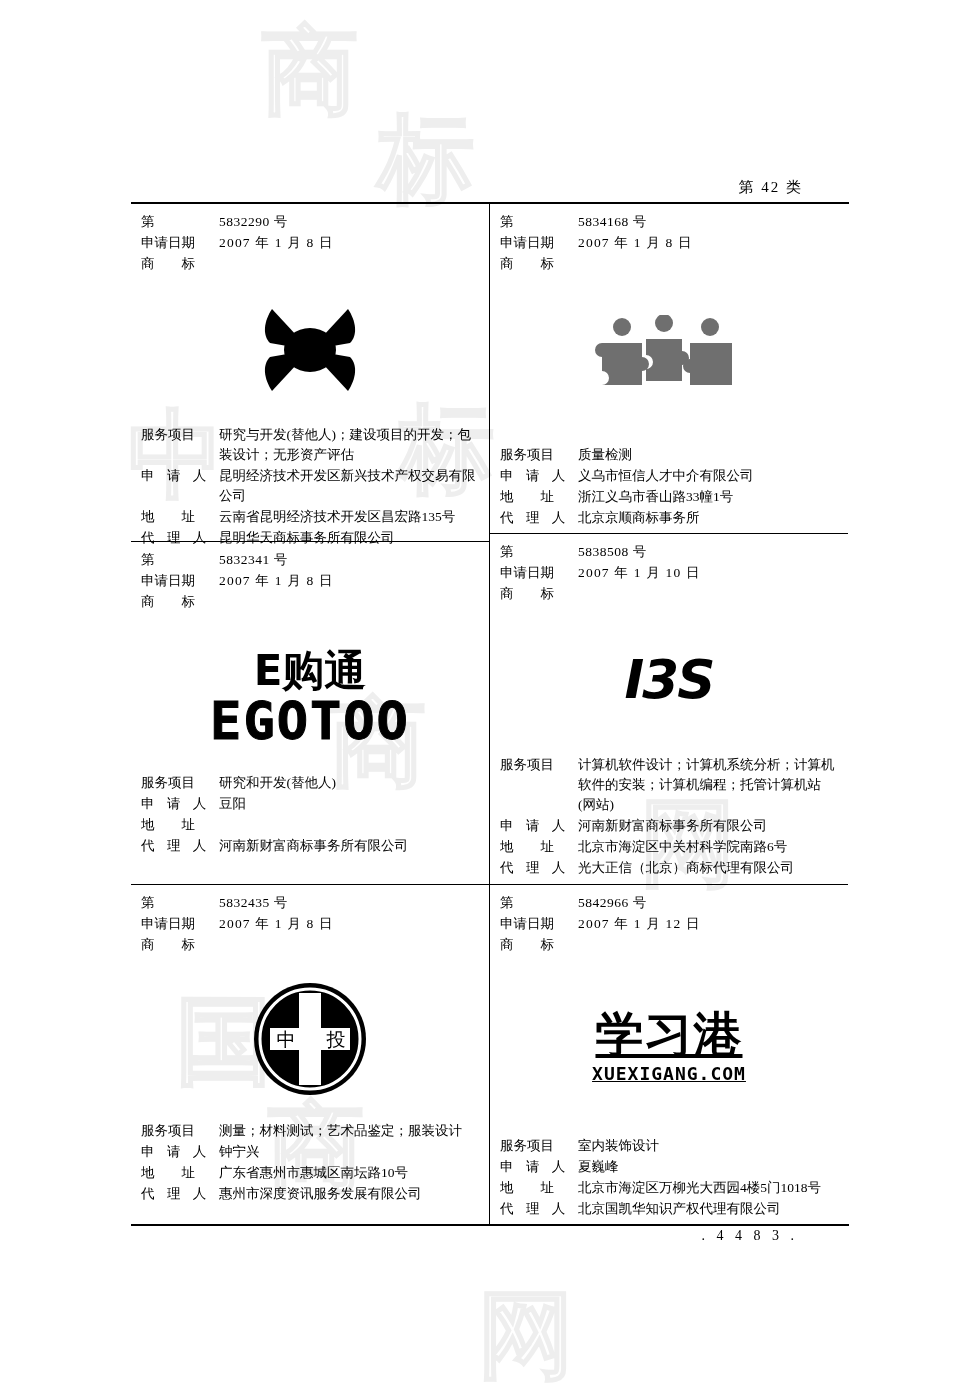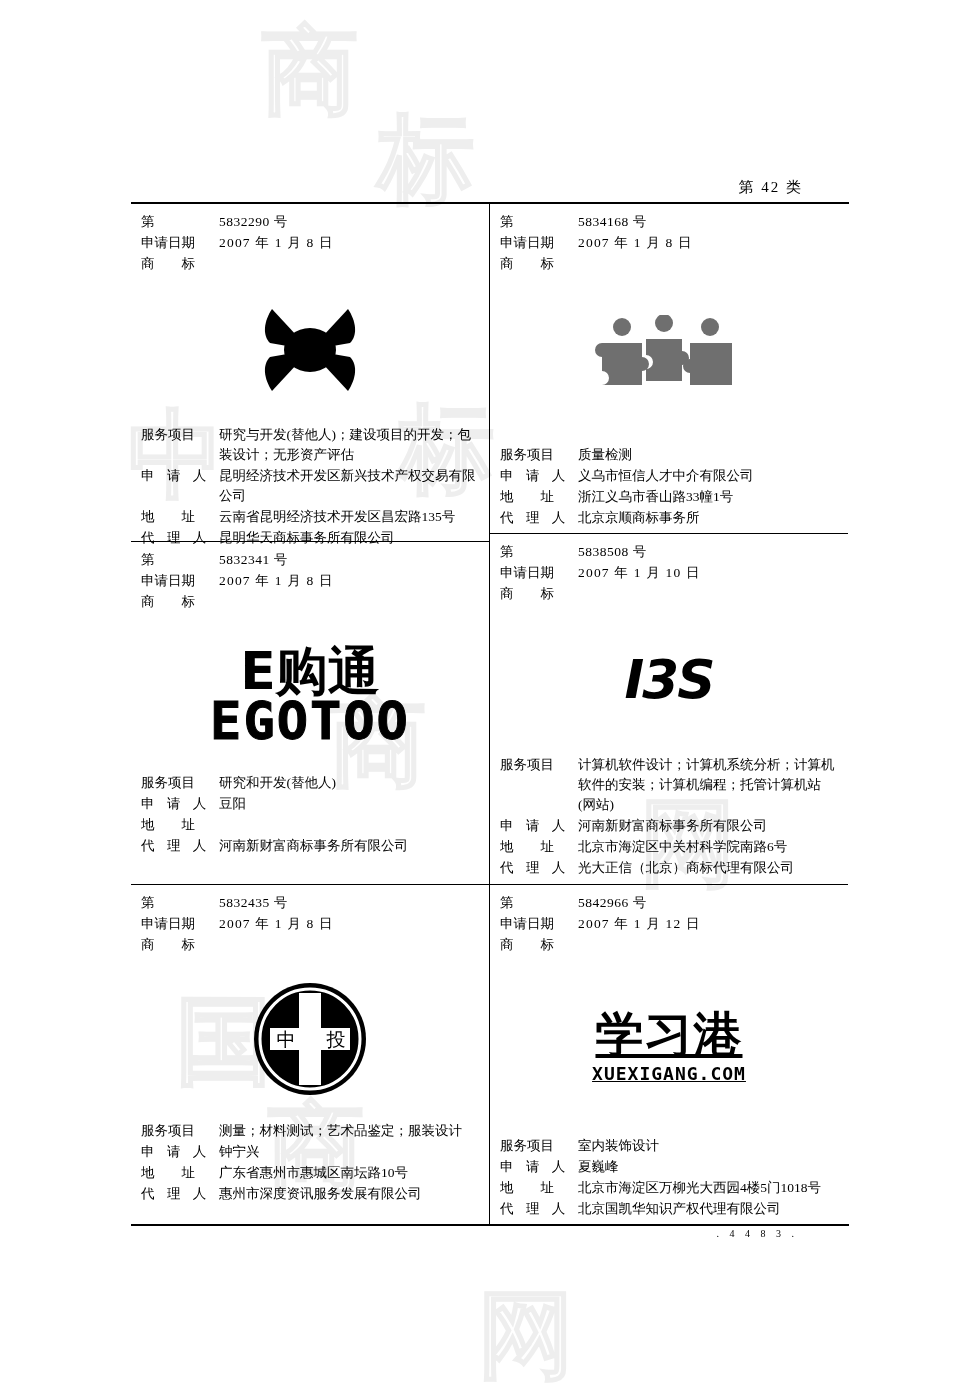--- a/index.html
+++ b/index.html
@@ -117,21 +117,21 @@
     justify-content: center;
   }
 
   
   .tm-x { width: 120px; height: 110px; }
   .tm-puzzle { width: 150px; height: 90px; }
   .tm-egotoo { text-align: center; }
   .tm-egotoo .cn {
     font-family: "DejaVu Sans", sans-serif;
     font-weight: 900;
-    font-size: 52px;
+    font-size: 42px;
     letter-spacing: 0px;
     line-height: 56px;
   }
   .tm-egotoo .en {
     font-family: "DejaVu Sans Mono", monospace;
     font-weight: 900;
     font-size: 52px;
     letter-spacing: 2px;
     line-height: 44px;
     text-align: right;
@@ -160,21 +160,21 @@
     font-size: 18px;
     letter-spacing: 1px;
     line-height: 22px;
     margin-top: 2px;
   }
 
   .page-no {
     position: absolute;
     right: 130px;
     top: 1228px;
-    font-size: 10px;
+    font-size: 14px;
     letter-spacing: 4px;
   }
 </style>
 </head>
 <body>
 
 <div>
   <div class="wm" style="left:262px; top:8px;   font-size:96px;">商</div>
   <div class="wm" style="left:378px; top:96px;  font-size:96px;">标</div>
   <div class="wm" style="left:128px; top:392px; font-size:96px;">中</div>

